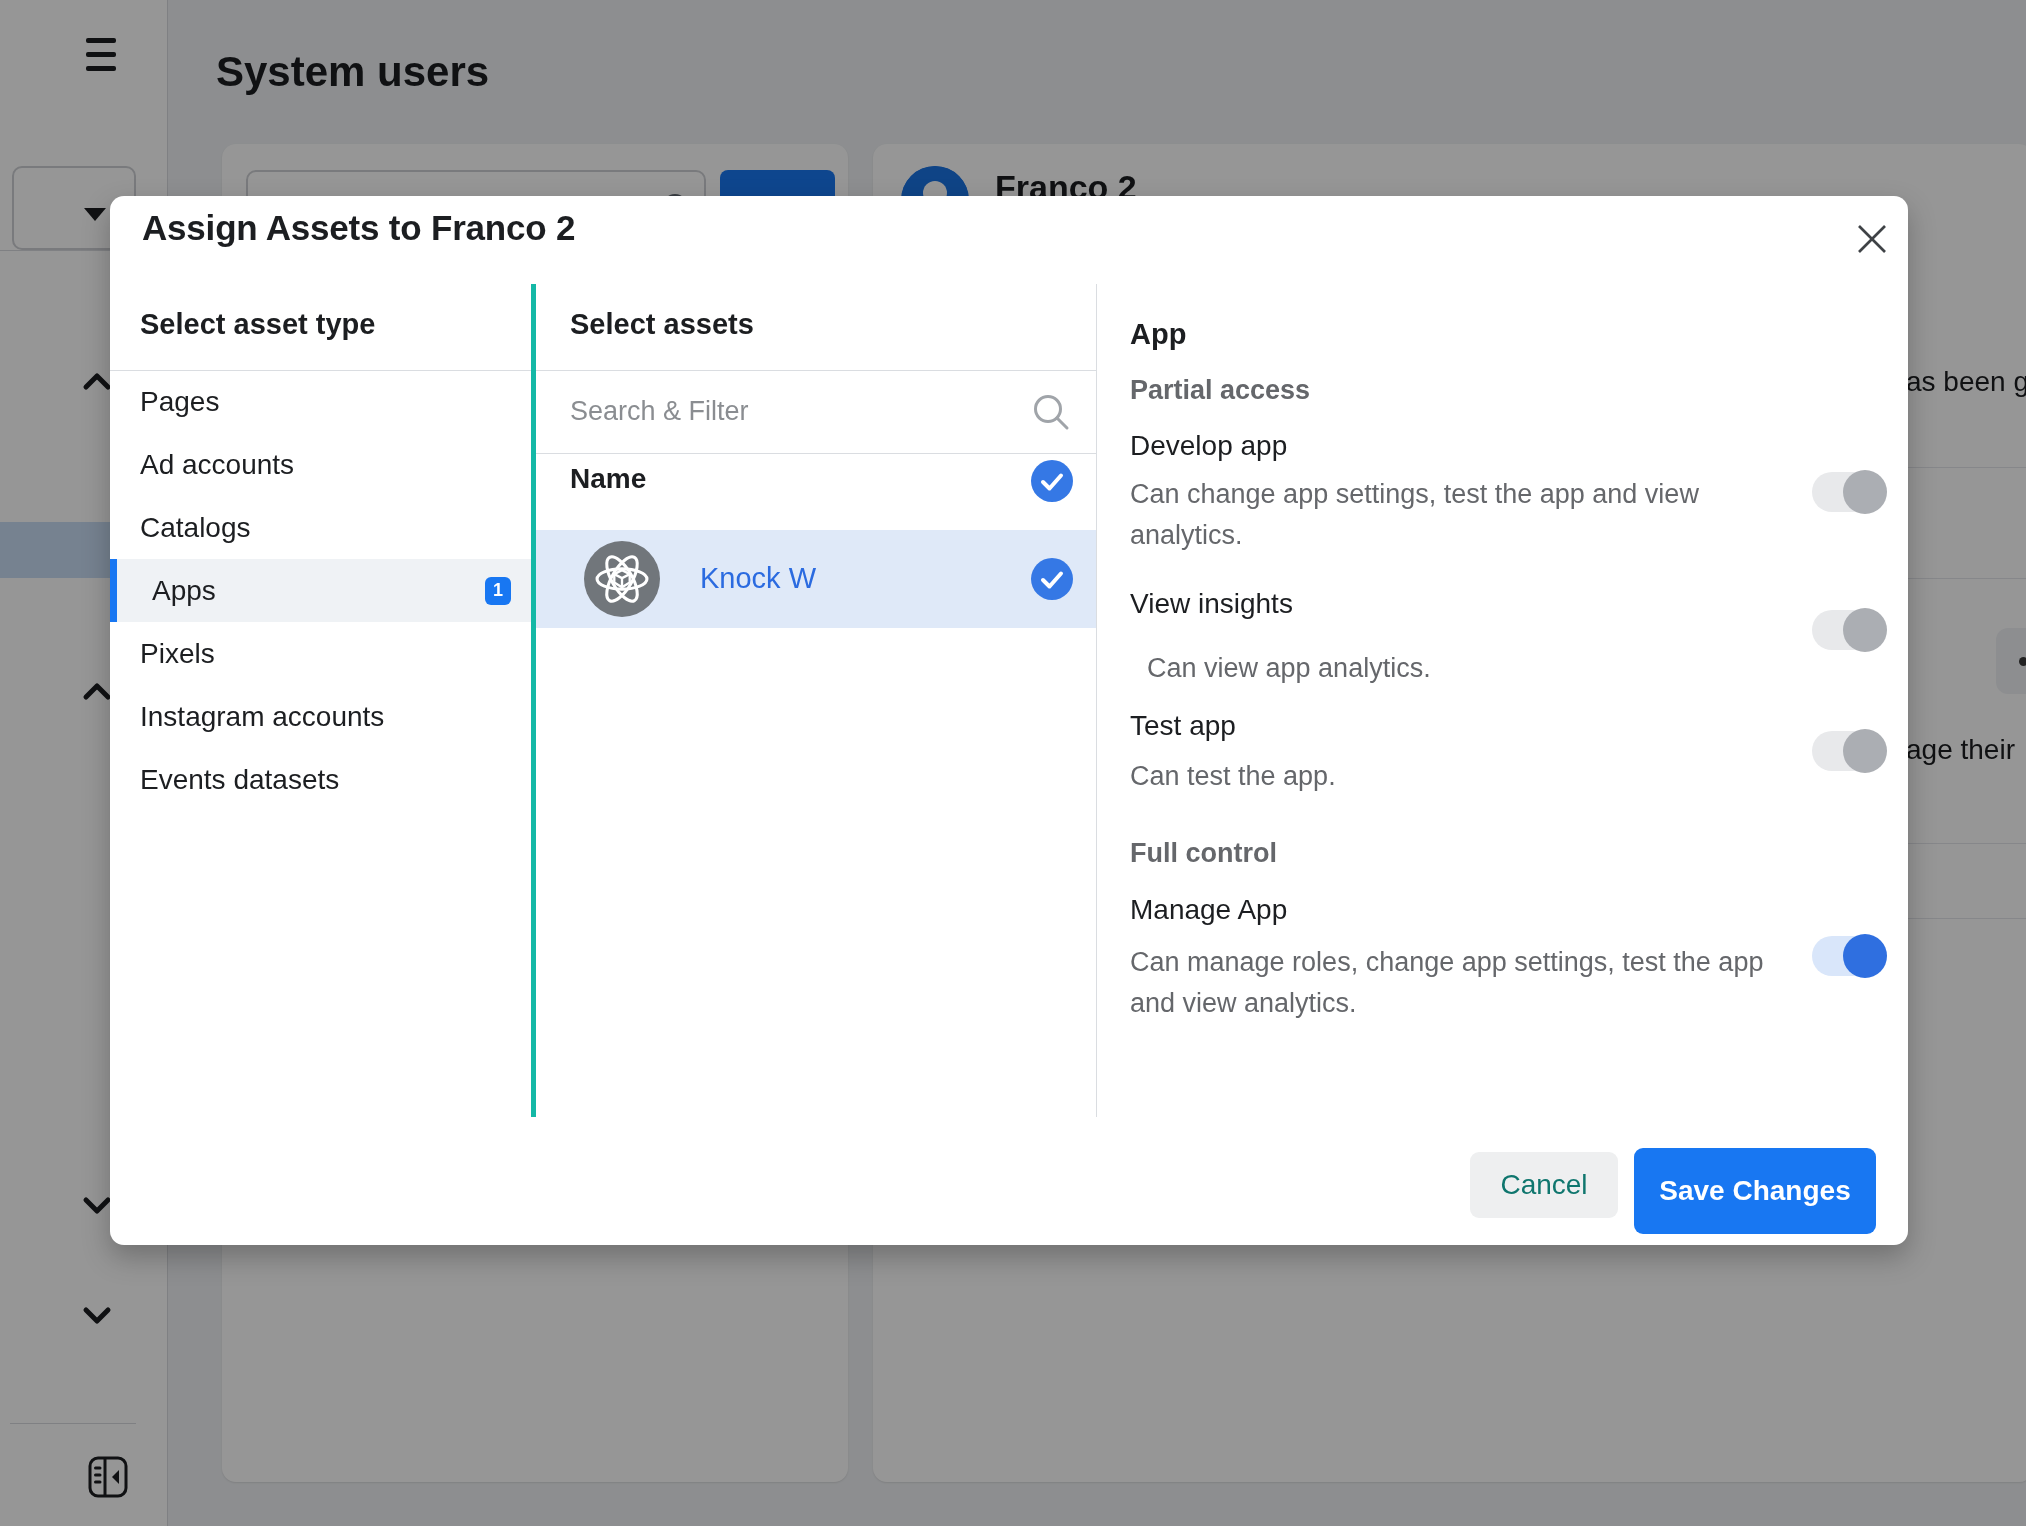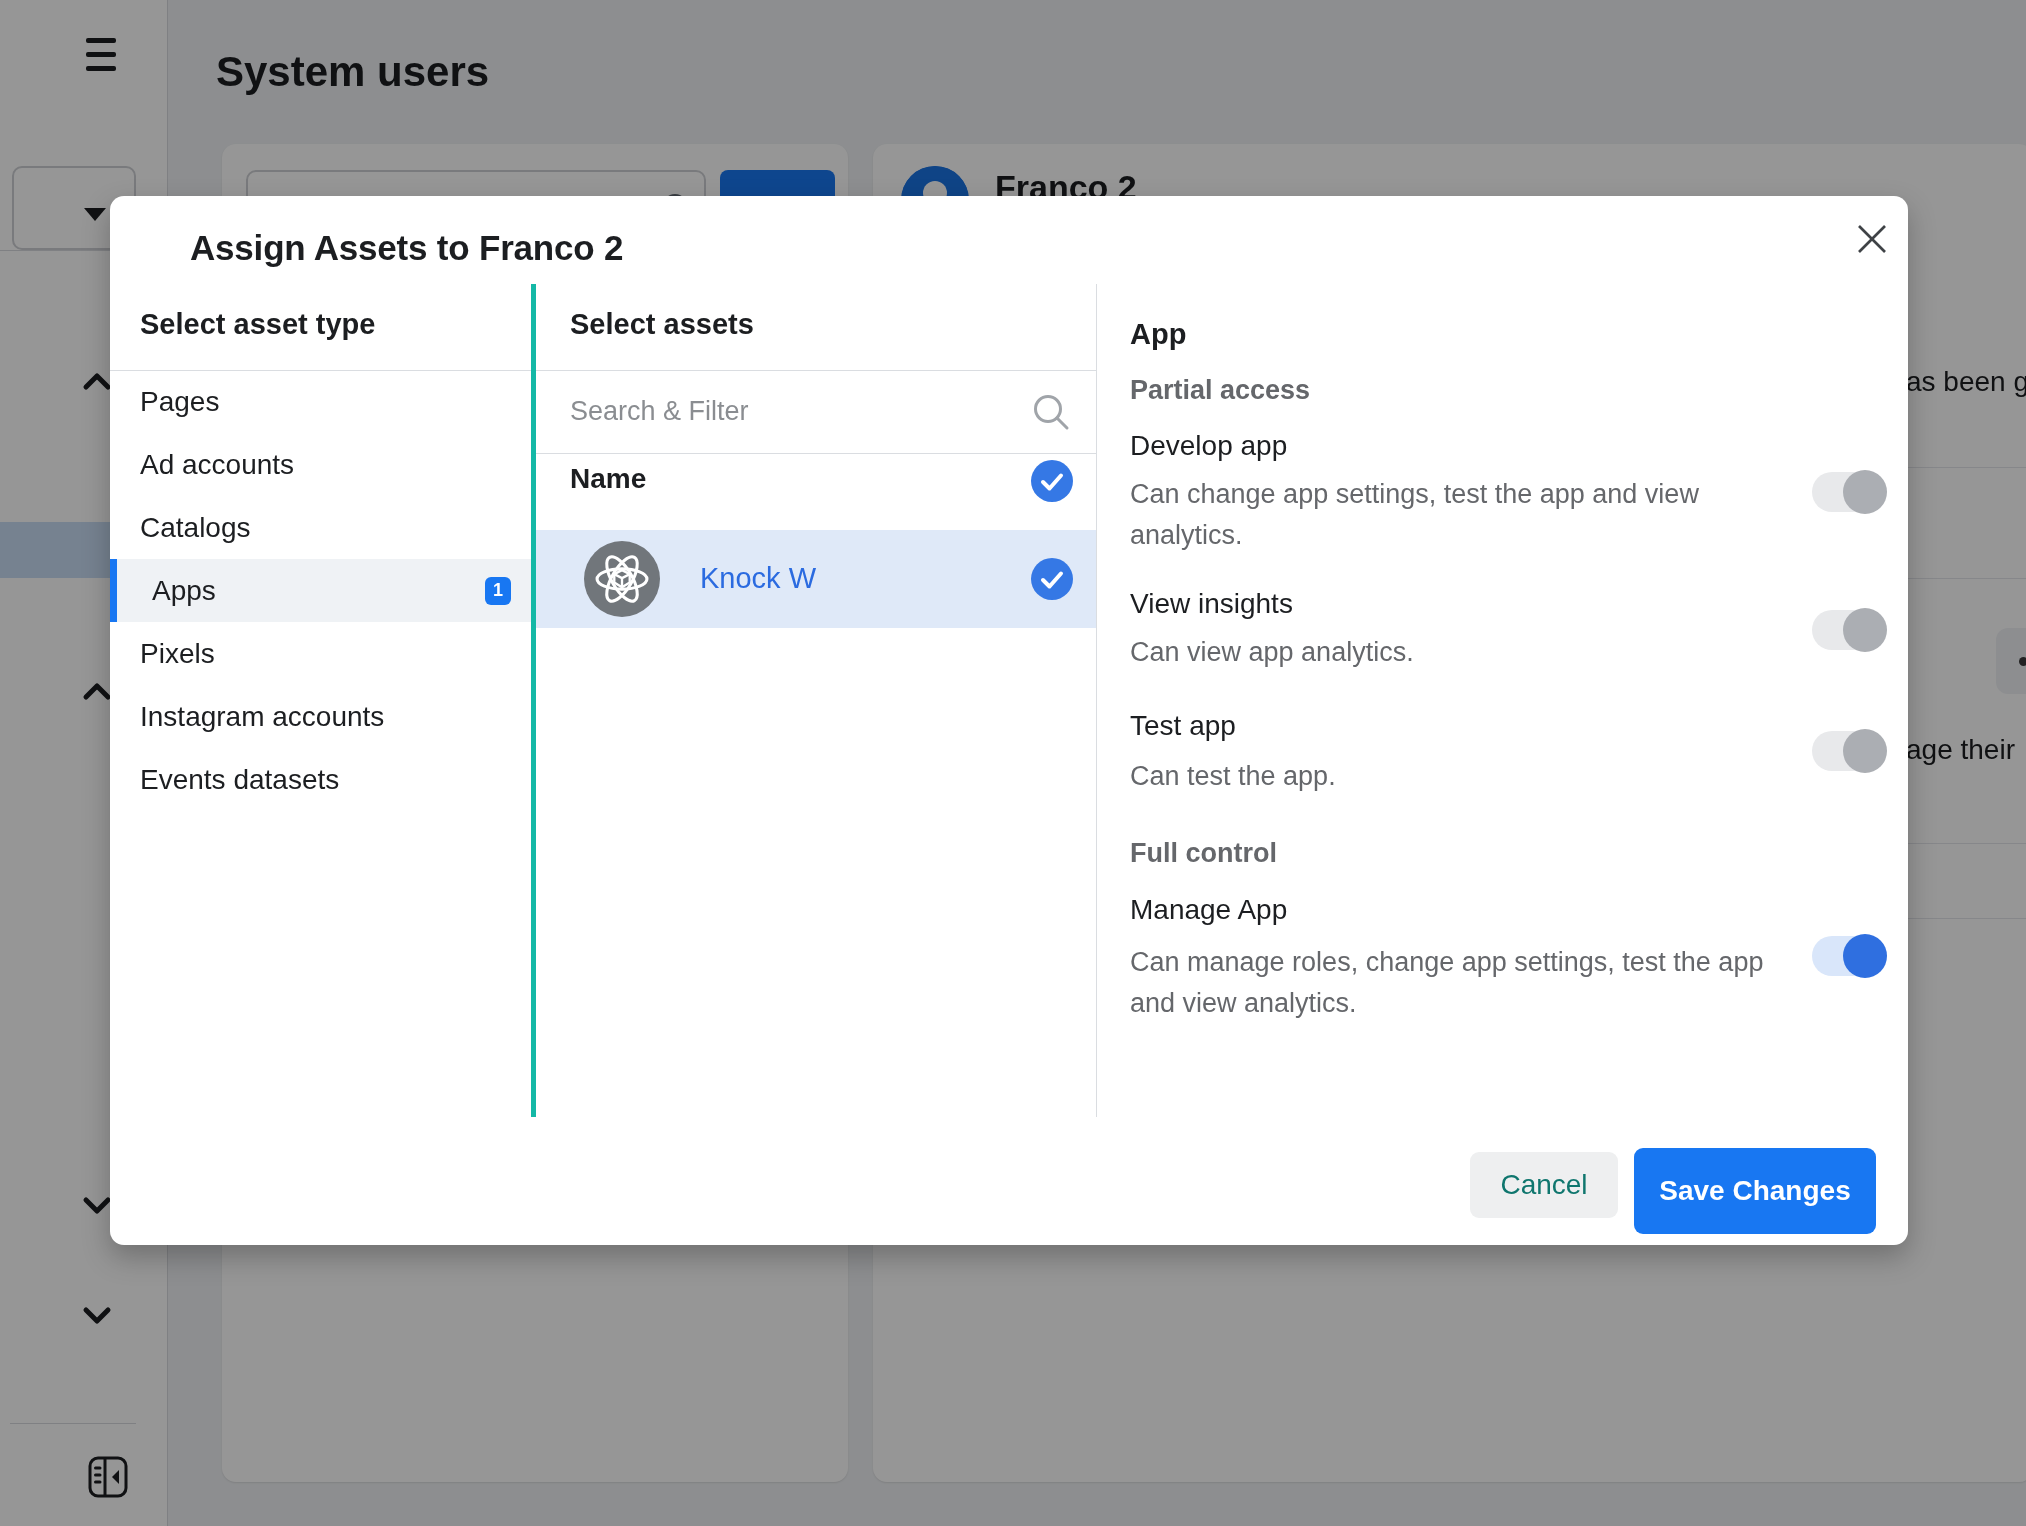--- a/index.html
+++ b/index.html
@@ -30,21 +30,21 @@
   .card2-name { left:122px; top:24px; font-size:34px; font-weight:bold; }
   .card2-line { left:30px; right:0; height:1px; background:#E4E6EB; }
   .frag { font-size:28px; white-space:nowrap; color:#1C1E21; }
   .dots-btn { left:1123px; top:484px; width:110px; height:66px; border-radius:12px; background:#F0F2F5; border:none; }
   .dot { position:absolute; left:23px; top:29px; width:9px; height:9px; border-radius:50%; background:#3A3B3C; }
 
   .overlay { left:0; top:0; width:2026px; height:1526px; background:rgba(0,0,0,0.41); z-index:5; }
 
   
   .modal { left:110px; top:196px; width:1798px; height:1049px; background:#fff; border-radius:14px; z-index:10; box-shadow:0 12px 28px rgba(0,0,0,.25); }
-  .modal-title { left:32px; top:32px; font-size:35px; font-weight:bold; letter-spacing:-.2px;margin-left:48px; }
+  .modal-title { left:32px; top:12px; font-size:35px; font-weight:bold; letter-spacing:-.2px; }
   .close-btn { left:1740px; top:22px; width:44px; height:44px; background:none; border:none; cursor:pointer; }
 
   .col { top:88px; height:833px; }
   .col1 { left:0; width:426px; border-right:5px solid #14b8a6; }
   .col2 { left:426px; width:561px; border-right:1px solid #DADDE1; }
   .col3 { left:987px; width:811px; }
   .panel-header { font-size:29px; font-weight:bold; color:#1C1E21; }
   .hline { position:absolute; left:0; right:0; height:1px; background:#DADDE1; }
 
   .type-row { position:absolute; left:0; width:100%; height:63px; display:flex; align-items:center; padding-left:30px; font-size:28px; cursor:pointer; }
@@ -249,21 +249,21 @@
 
       <div class="perm-h2" style="top:91px;">Partial access</div>
 
       <div class="perm-label" style="top:146px;">Develop app</div>
       <div class="perm-desc" style="top:190px;">Can change app settings, test the app and view analytics.</div>
       <div class="toggle off" style="top:188px;">
           <div class="knob"></div>
         </div>
 
       <div class="perm-label" style="top:304px;">View insights</div>
-      <div class="perm-desc" style="top:348px;">Can view app analytics.</div>
+      <div class="perm-desc" style="top:364px;margin-left:17px;">Can view app analytics.</div>
       <div class="toggle off" style="top:326px;">
           <div class="knob"></div>
         </div>
 
       <div class="perm-label" style="top:426px;">Test app</div>
       <div class="perm-desc" style="top:472px;">Can test the app.</div>
       <div class="toggle off" style="top:447px;">
           <div class="knob"></div>
         </div>
 

